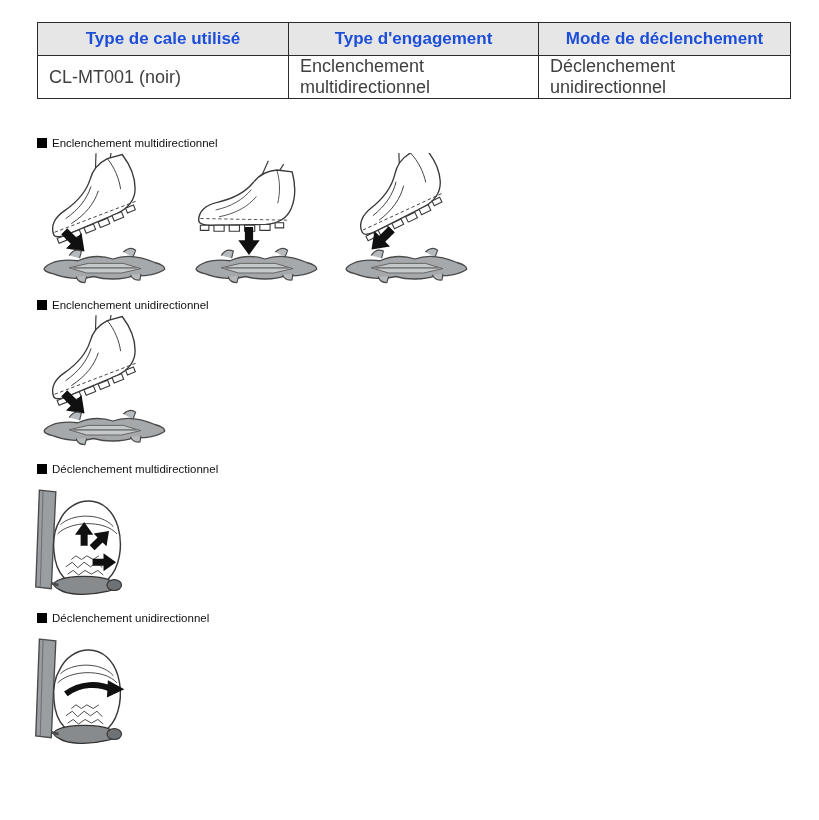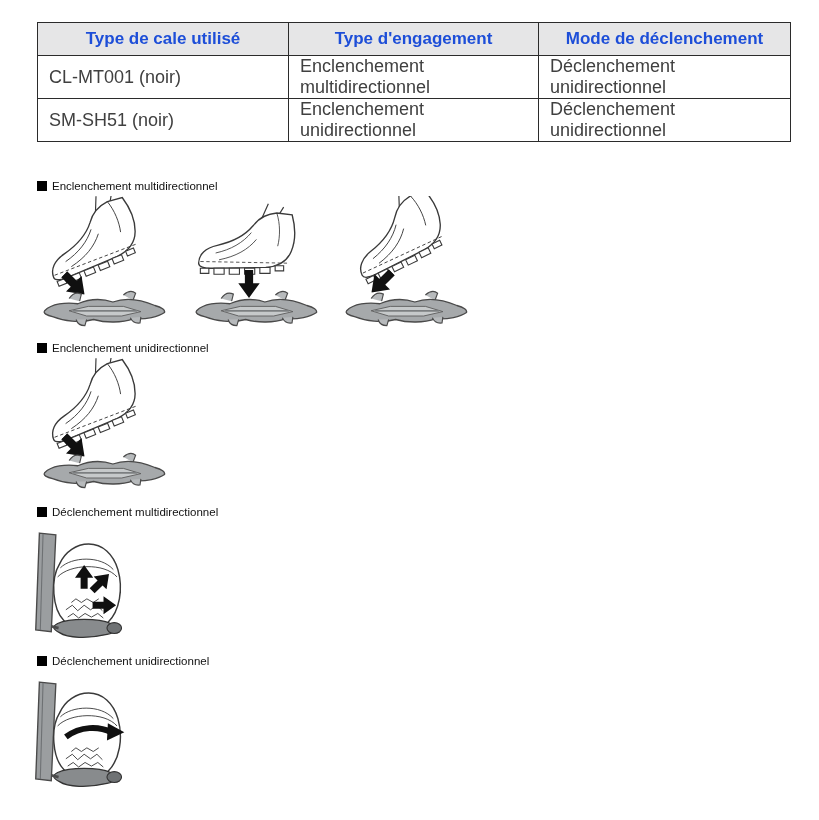--- a/index.html
+++ b/index.html
@@ -121,25 +121,20 @@
         <th>Type d'engagement</th>
         <th>Mode de déclenchement</th>
       </tr>
     </thead>
     <tbody>
       <tr>
         <td>CL-MT001 (noir)</td>
         <td>Enclenchement multidirectionnel</td>
         <td>Déclenchement unidirectionnel</td>
       </tr>
-      <tr>
-        <td>SM-SH51 (noir)</td>
-        <td>Enclenchement unidirectionnel</td>
-        <td>Déclenchement unidirectionnel</td>
-      </tr>
     </tbody>
   </table>
 
   <div class="sect-1">
     <div class="section-label">
       <span class="bullet-square"></span>
       <span>Enclenchement multidirectionnel</span>
     </div>
     <div class="diagram-row">
       <svg width="150" height="134" viewBox="0 0 150 134">

